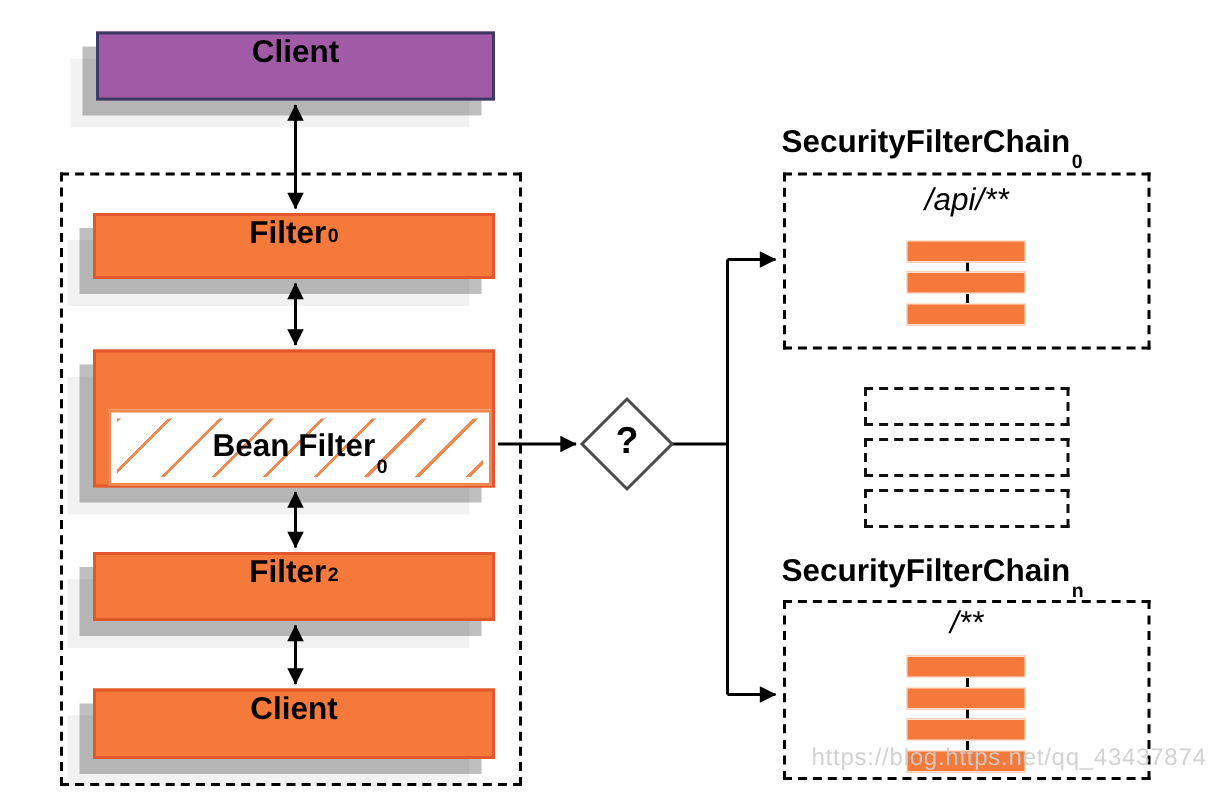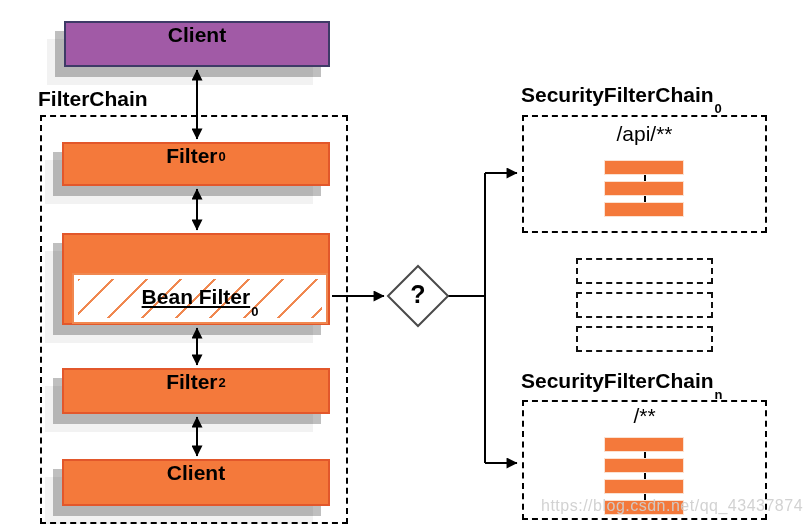--- a/index.html
+++ b/index.html
@@ -16,41 +16,41 @@
   .client{left:64px;top:21px;width:266px;height:46px;
           background:var(--client-purple);border:2px solid var(--client-purple-border);}
   .orange{background:var(--box-orange);border:2px solid var(--box-orange-border);}
   .filter0{left:62px;top:142px;width:268px;height:44px;}
   .dfp{left:62px;top:233px;width:268px;height:92px;flex-direction:column;justify-content:flex-start;}
   .dfp-title{margin-top:4px;line-height:24px;}
   .bean{position:absolute;left:8px;top:38px;width:252px;height:47px;background:#fff;
         border:2px solid var(--hatch-orange);display:flex;align-items:center;justify-content:center;}
   .bean::before{content:"";position:absolute;inset:4px;
         background:repeating-linear-gradient(135deg,var(--hatch-orange) 0px,var(--hatch-orange) 2px,transparent 2px,transparent 24px);}
-  .bean .lbl{position:relative;z-index:1;text-decoration:underline;}
+  .bean .lbl{position:relative;z-index:1;}
   .filter2{left:62px;top:368px;width:268px;height:46px;}
   .servlet{left:62px;top:459px;width:268px;height:47px;}
 
   .chain-title{position:absolute;left:38px;top:87px;font-weight:bold;font-size:21px;z-index:10;}
   .chain-box{position:absolute;left:40px;top:115px;width:308px;height:409px;
              border:2px dashed var(--line-black);box-sizing:border-box;z-index:1;}
 
   sub.s{font-size:13px;line-height:1;position:relative;top:6px;margin-left:1px;font-weight:bold;}
 
   .decision-label{position:absolute;left:404px;top:280px;width:28px;text-align:center;
                   font-size:25px;font-weight:bold;z-index:10;}
 
   .sfc-heading{position:absolute;left:521px;width:250px;font-weight:bold;font-size:21px;z-index:10;}
   .sfc-heading.h0{top:83px;}
   .sfc-heading.hn{top:369px;}
   .sfc-box{position:absolute;left:522px;width:245px;border:2px dashed var(--line-black);
            box-sizing:border-box;z-index:1;}
   .sfc-box.b0{top:115px;height:118px;}
   .sfc-box.bn{top:400px;height:120px;}
-  .pattern{position:absolute;left:522px;width:245px;text-align:center;
+  .pattern{position:absolute;left:522px;width:245px;text-align:center;font-style:italic;
            font-size:21px;z-index:10;}
   .pattern.p0{top:122px;}
   .pattern.pn{top:404px;}
 
   .bars{position:absolute;left:604px;width:82px;display:flex;flex-direction:column;gap:6px;z-index:10;}
   .bars.bars0{top:160px;}
   .bars.barsn{top:437px;}
   .bar{width:80px;height:15px;box-sizing:border-box;background:var(--box-orange);
        border:1px solid #fbe2d2;}
 
@@ -83,21 +83,20 @@
     <path class="conn" d="M485 463 H517" marker-end="url(#ah)"></path>
     <path class="conn" d="M645 167 V205"></path>
     <path class="conn" d="M645 444 V505"></path>
     <polygon class="diamond" points="388,296 418,266 448,296 418,326"></polygon>
   </svg>
 
   <div class="box client shadowed">
     <span>Client</span>
   </div>
 
-  <div class="chain-title">FilterChain</div>
   <div class="chain-box"></div>
 
   <div class="box orange filter0 shadowed">
     <span>Filter</span>
       <sub class="s">0</sub>
   </div>
 
   <div class="box orange dfp shadowed">
     <div class="bean">
       <span class="lbl"><span>Bean Filter</span><sub class="s">0</sub></span>
@@ -137,15 +136,15 @@
   </div>
   <div class="sfc-box bn"></div>
   <div class="pattern pn">/**</div>
   <div class="bars barsn">
       <div class="bar"></div>
       <div class="bar"></div>
       <div class="bar"></div>
       <div class="bar"></div>
     </div>
 
-  <div class="watermark">https://blog.csdn.net/qq_43437874</div>
+  <div class="watermark">https://blog.https.net/qq_43437874</div>
 
 </div>
 
 </body></html>

